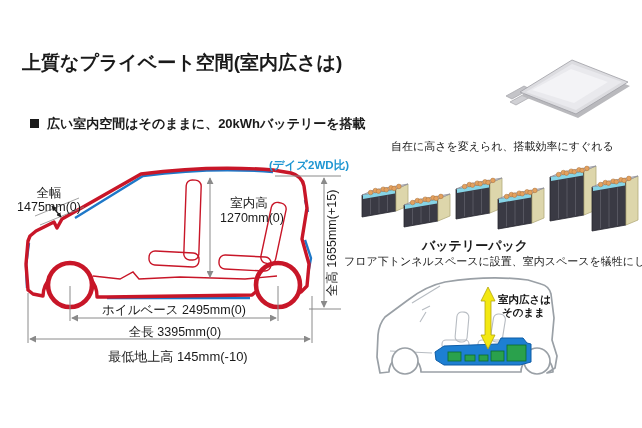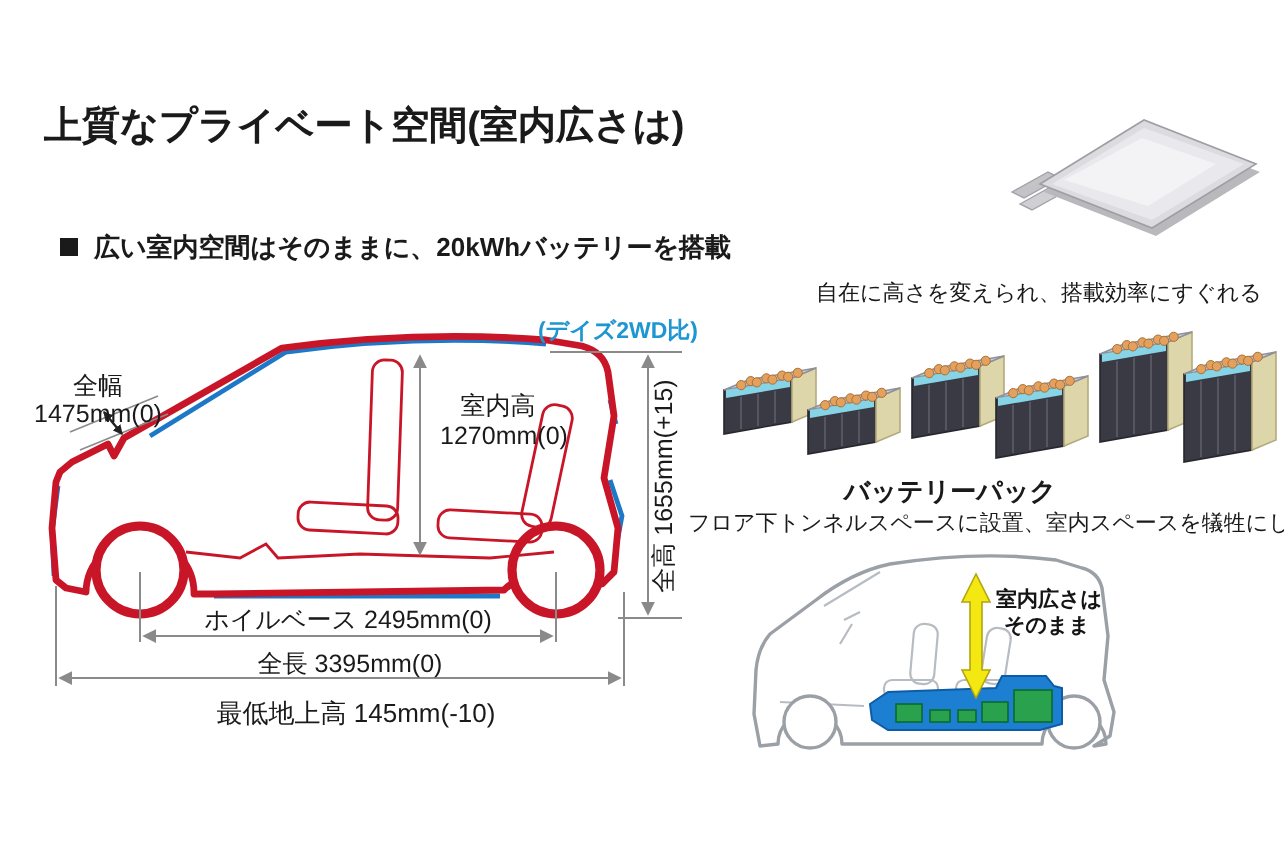--- a/index.html
+++ b/index.html
@@ -91,21 +91,21 @@
   </svg>
 
   <svg class="abs" style="left:490px;top:52px;" width="150" height="72" viewBox="0 0 150 72">
     <polygon points="16,44 34,34 40,37 22,47" fill="#c4c4c8" stroke="#a2a2a8" stroke-width="0.7"></polygon>
     <polygon points="20,50 38,40 44,43 26,53" fill="#d0d0d4" stroke="#a2a2a8" stroke-width="0.7"></polygon>
     <polygon points="32,44 84,12 140,34 88,66" fill="#b9b9bd"></polygon>
     <polygon points="30,40 82,8 138,30 86,62" fill="#dcdce0" stroke="#9e9ea4" stroke-width="0.8"></polygon>
     <polygon points="36,40 82,12 132,30 86,58" fill="#e9e9ed"></polygon>
     <polygon points="42,38 81,17 118,30 84,51" fill="#f3f3f6"></polygon>
   </svg>
-  <div class="abs sec-desc" style="left:408px;top:139px;">自在に高さを変えられ、搭載効率にすぐれる</div>
+  <div class="abs sec-desc" style="left:391px;top:139px;">自在に高さを変えられ、搭載効率にすぐれる</div>
 
   <svg class="abs" id="modules-svg" style="left:354px;top:155px;" width="288" height="84" viewBox="0 0 288 84">
       <g>
         <polygon points="8,40 42,34 42,56 8,62" fill="#3a3a44" stroke="#26262e" stroke-width="0.8"></polygon>
         <polygon points="42,34 54,29 54,51 42,56" fill="#ddd6ab" stroke="#b3ab7c" stroke-width="0.8"></polygon>
         <polygon points="8,40 20,35 54,29 42,34" fill="#d3d4d9" stroke="#90909a" stroke-width="0.8"></polygon>
         <polygon points="9,40 41,34.5 41,38.5 9,44" fill="#86d4e6"></polygon>
         <line x1="16.5" y1="43.5" x2="16.5" y2="59.5" stroke="#565660" stroke-width="1"></line>
         <line x1="25" y1="42" x2="25" y2="58" stroke="#565660" stroke-width="1"></line>
         <line x1="33.5" y1="40.5" x2="33.5" y2="56.5" stroke="#565660" stroke-width="1"></line>

